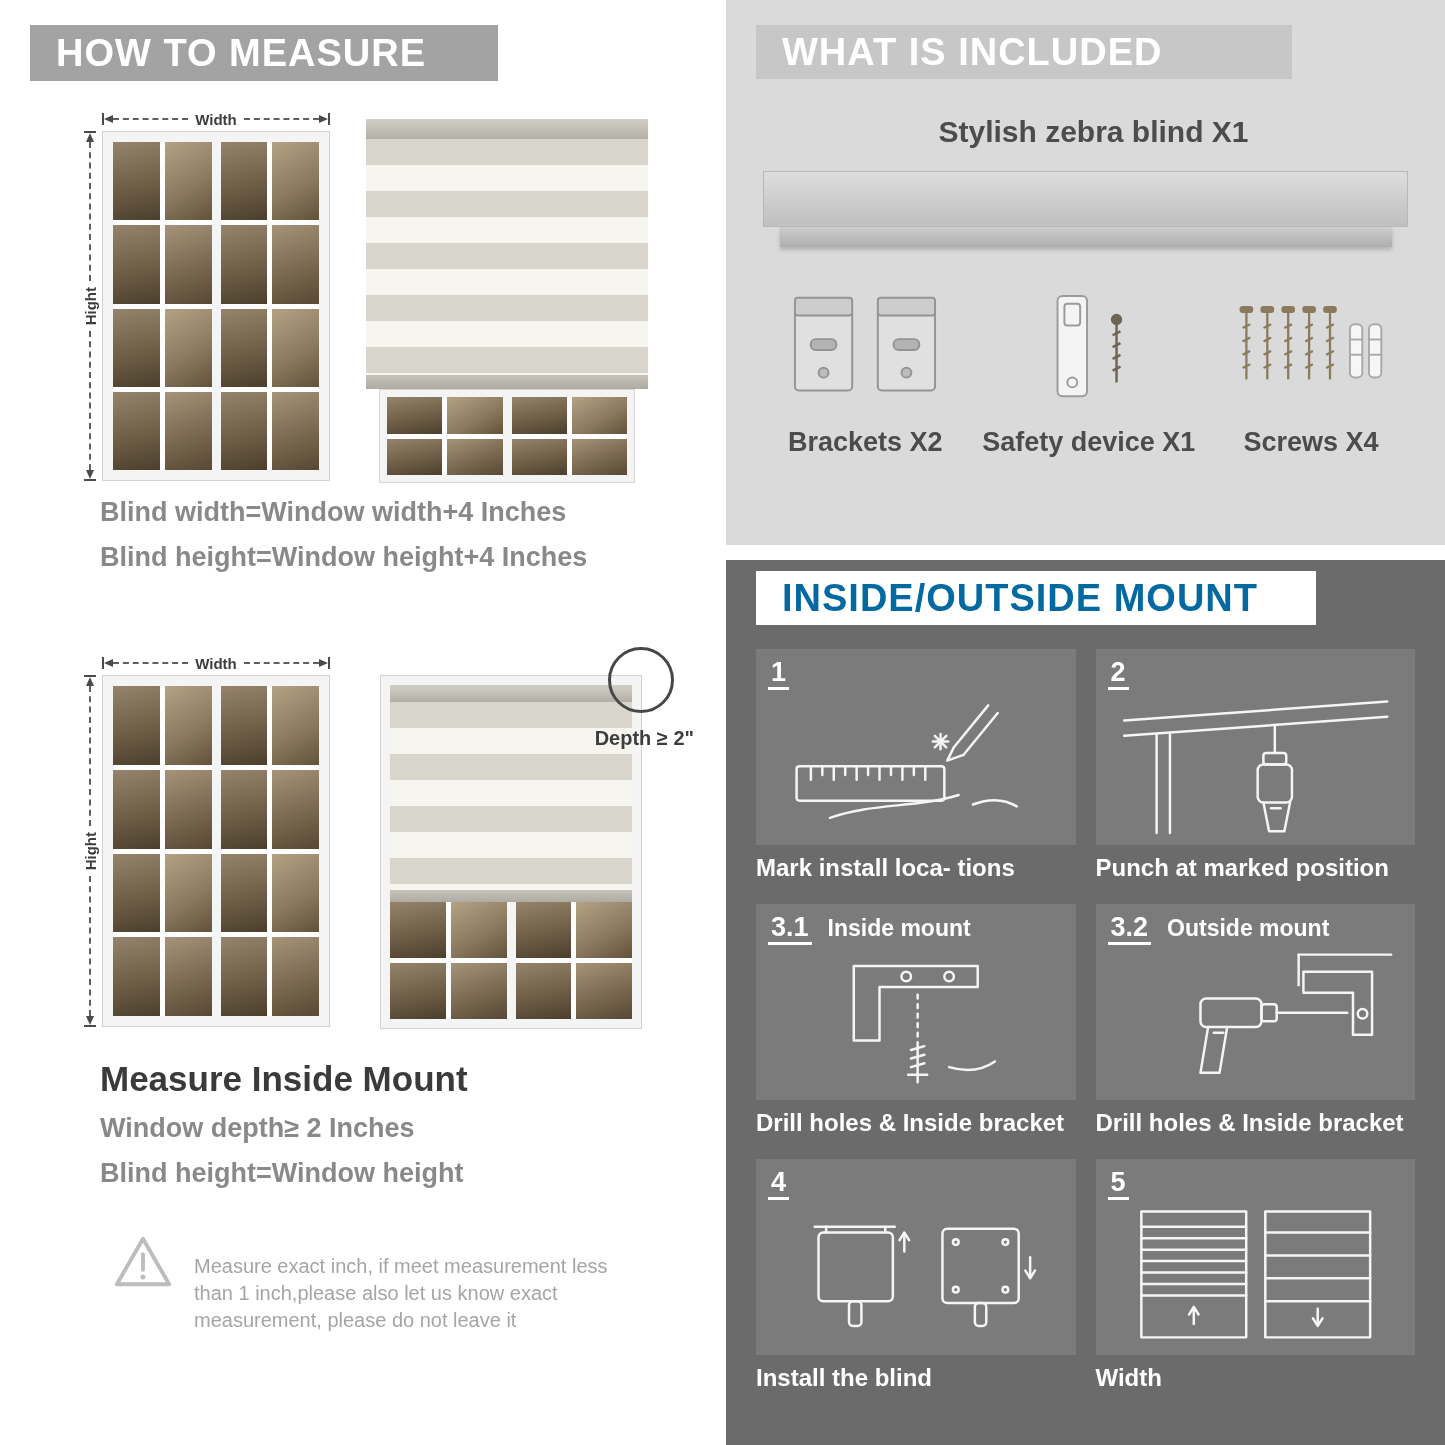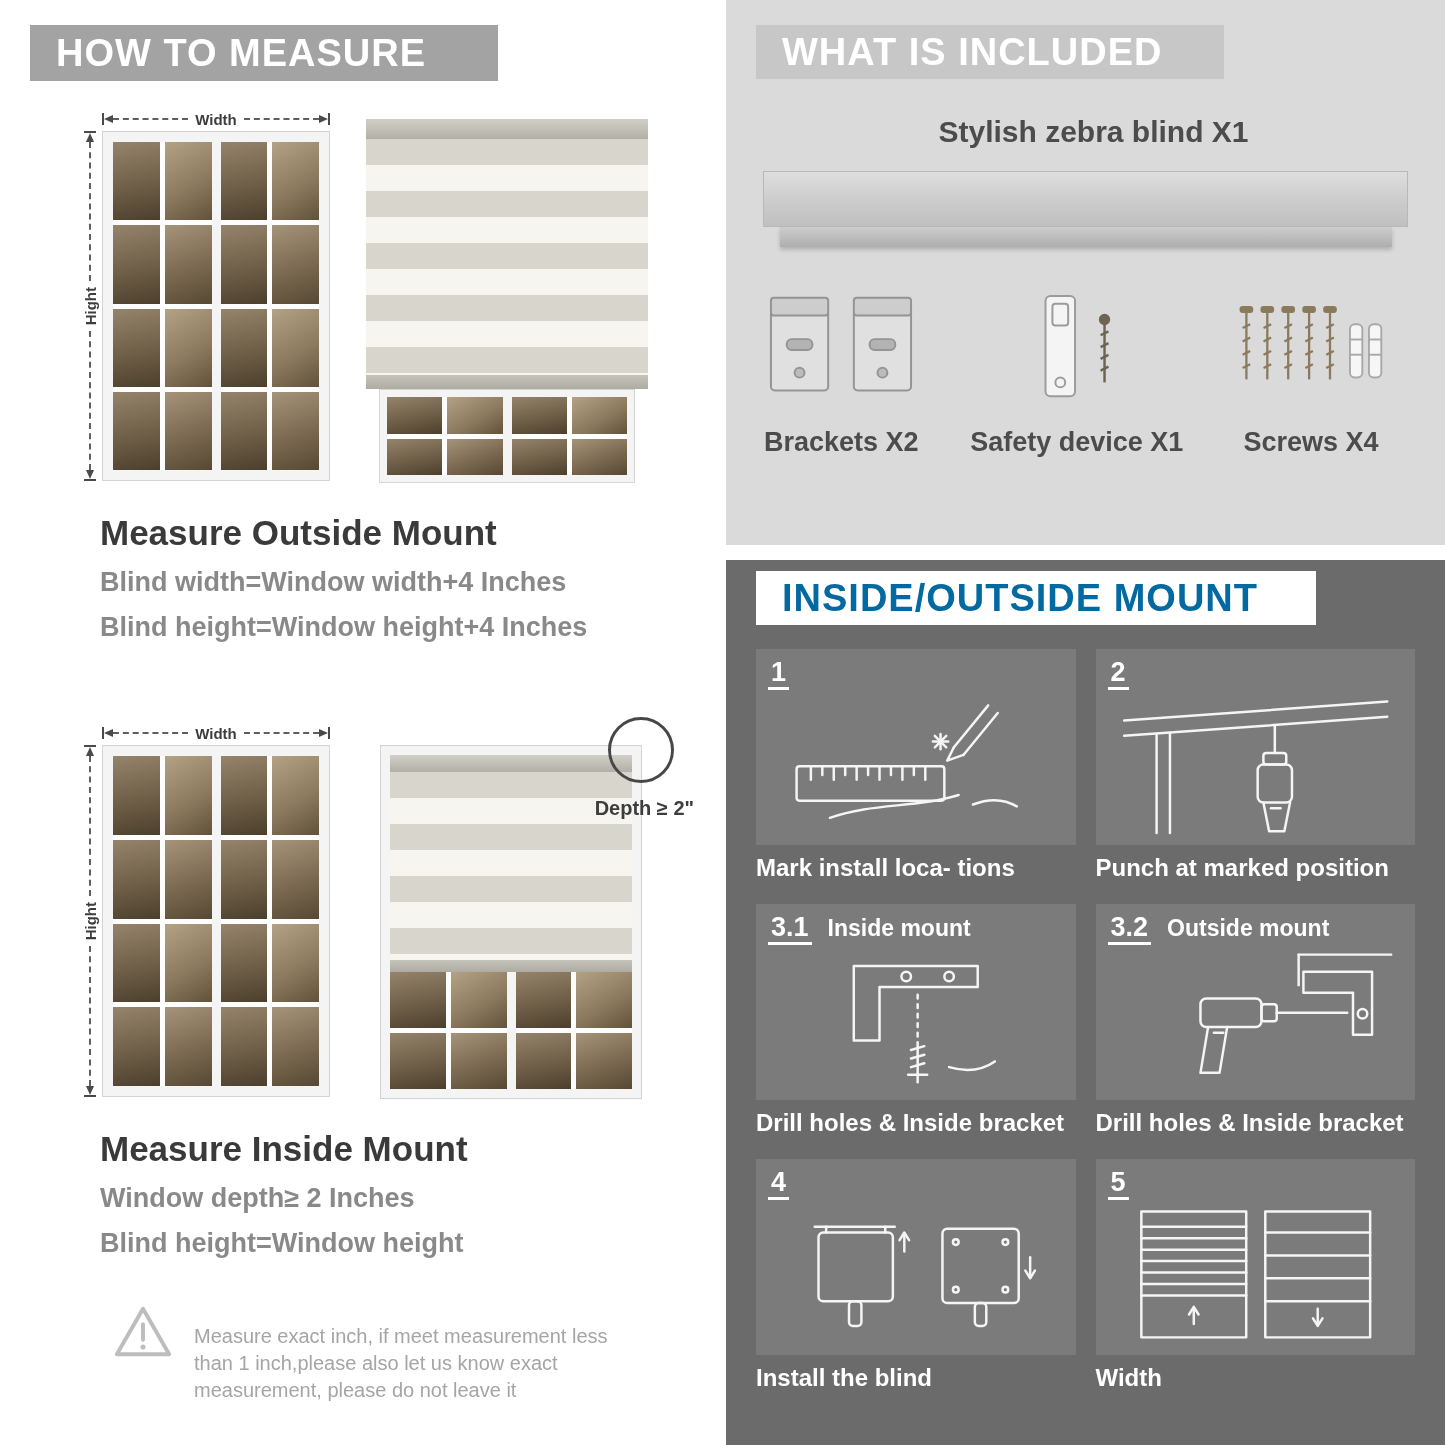--- a/index.html
+++ b/index.html
@@ -63,27 +63,27 @@
 
   .note-row { display: flex; gap: 20px; margin: 44px 0 0 112px; align-items: flex-start; }
   .note-text { width: 450px; font-size: 20px; line-height: 1.35; color: #a5a5a5; }
 
   
   .divider { width: 14px; background: #fff; }
 
   
   .col-right { width: 719px; display: flex; flex-direction: column; }
   .included-panel { height: 545px; background: #dadada; }
-  .banner-light { margin: 25px 0 0 30px; width: 468px; height: 54px; background: #c7c7c7;
+  .banner-light { margin: 25px 0 0 30px; width: 536px; height: 54px; background: #c7c7c7;
     color: #fff; font-size: 38px; font-weight: bold; line-height: 54px; padding-left: 26px; letter-spacing: 1px; }
   .product-title { margin-top: 36px; text-align: center; font-size: 30px; font-weight: bold; color: #4c4c4c; padding-left: 16px; }
   .headrail-graphic { width: 645px; margin: 22px auto 0; }
   .hr-main { height: 56px; background: linear-gradient(180deg, #dedede 0%, #cacaca 60%, #c0c0c0 100%); border: 1px solid #b8b8b8; }
   .hr-sub { width: 612px; height: 20px; margin: 0 auto; background: linear-gradient(180deg, #cdcdcd, #aeaeae); box-shadow: 0 3px 4px rgba(0,0,0,0.18); }
-  .items-row { display: flex; justify-content: space-between; align-items: flex-end; margin: 46px 58px 0 38px; }
+  .items-row { display: flex; justify-content: space-between; align-items: flex-end; margin: 46px 58px 0 62px; }
   .item-col { display: flex; flex-direction: column; align-items: center; gap: 22px; }
   .item-label { font-size: 27px; font-weight: bold; color: #4c4c4c; }
 
   .mount-panel { flex: 1; background: #6b6b6b; margin-top: 15px; }
   .banner-white { margin: 11px 0 0 30px; width: 560px; height: 54px; background: #fff;
     color: #0369a1; font-size: 38px; font-weight: bold; line-height: 54px; padding-left: 26px; letter-spacing: 1px; }
   .steps-grid { display: grid; grid-template-columns: 1fr 1fr; column-gap: 20px; row-gap: 22px; margin: 24px 30px 0 30px; }
   .step { display: flex; flex-direction: column; }
   .step-cell { height: 196px; background: #7b7b7b; padding: 10px 12px; display: flex; flex-direction: column; }
   .step-head { display: flex; align-items: baseline; gap: 16px; }
@@ -164,21 +164,20 @@
               <i class="pane"></i>
                 <i class="pane"></i>
                 <i class="pane"></i>
                 <i class="pane"></i>
             </div>
           </div>
         </div>
       </div>
     </div>
 
-    <h2 class="m-title">Measure Outside Mount</h2>
     <p class="m-line">Blind width=Window width+4 Inches</p>
     <p class="m-line">Blind height=Window height+4 Inches</p>
 
     <div class="diagram-row row2">
       <div class="window-diagram">
         <div class="h-measure">
           <span class="tickv"></span>
             <span class="ah ah-l"></span>
             <span class="dash-h"></span>
           <span class="h-lbl">Width</span>

